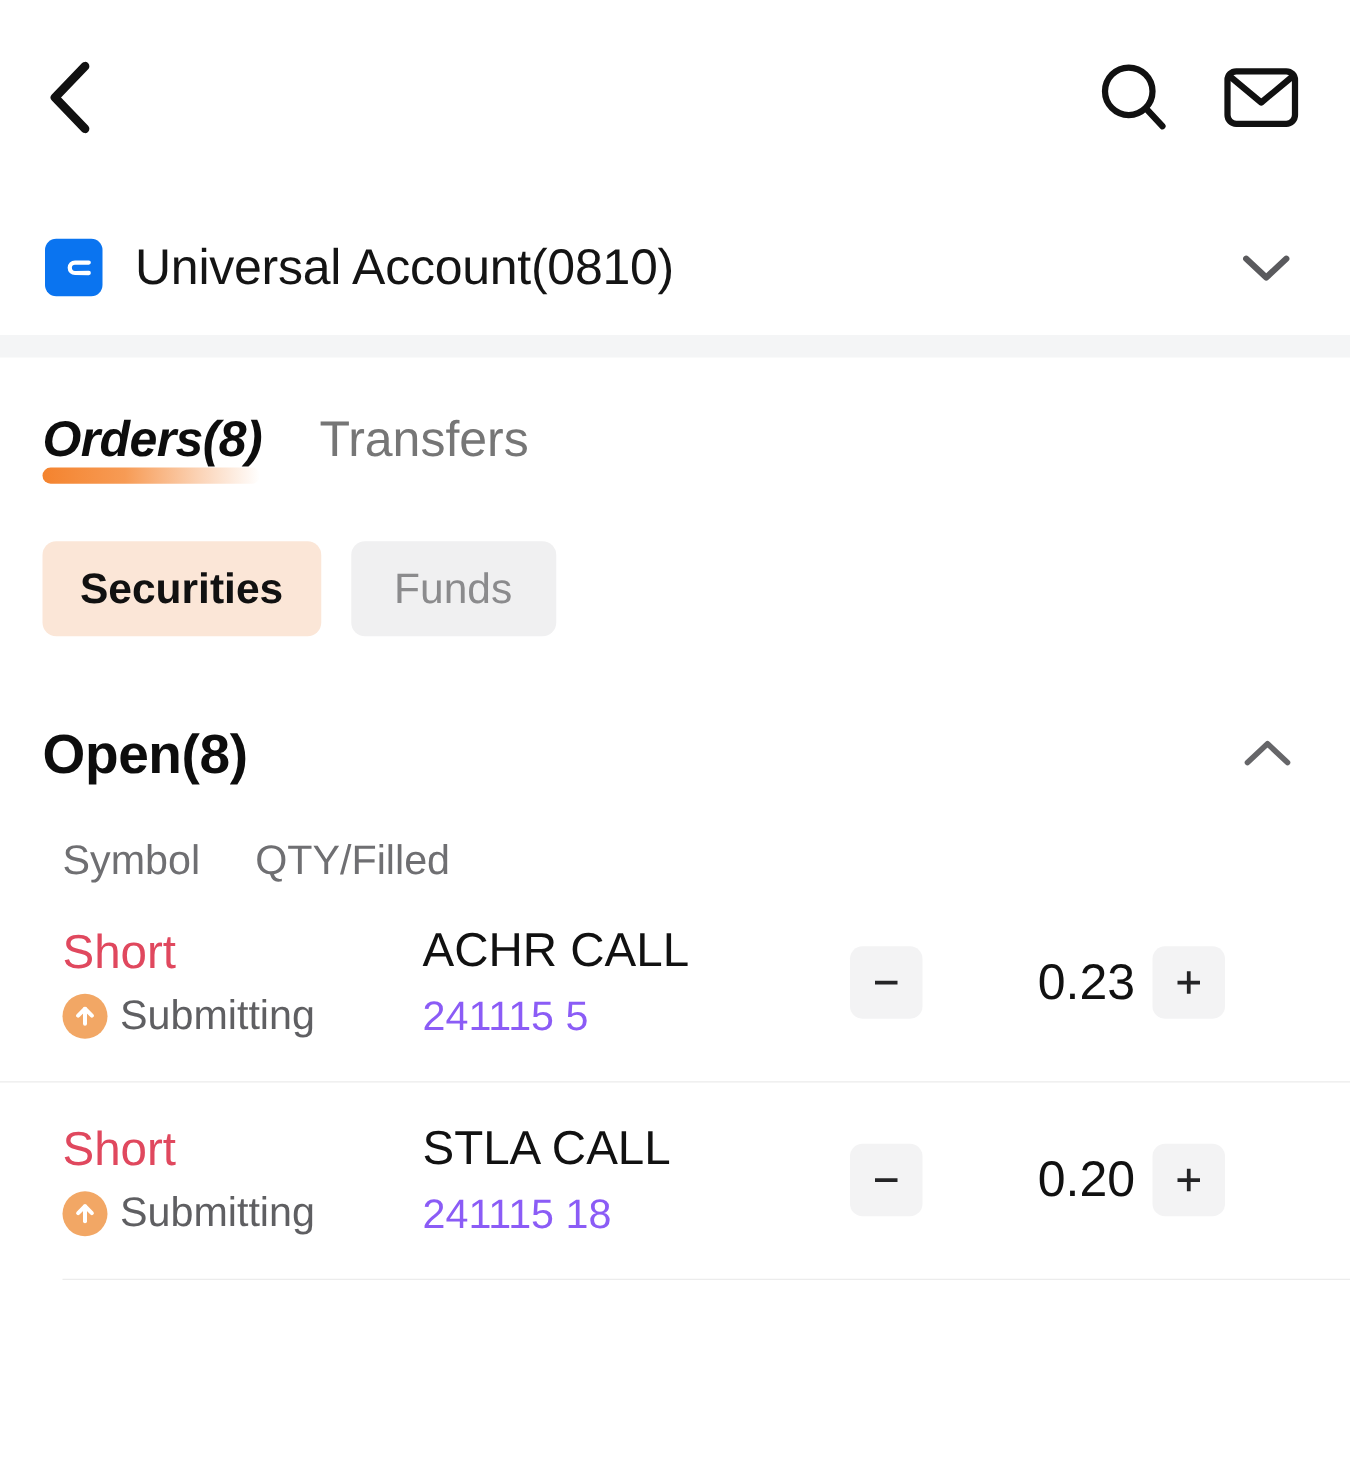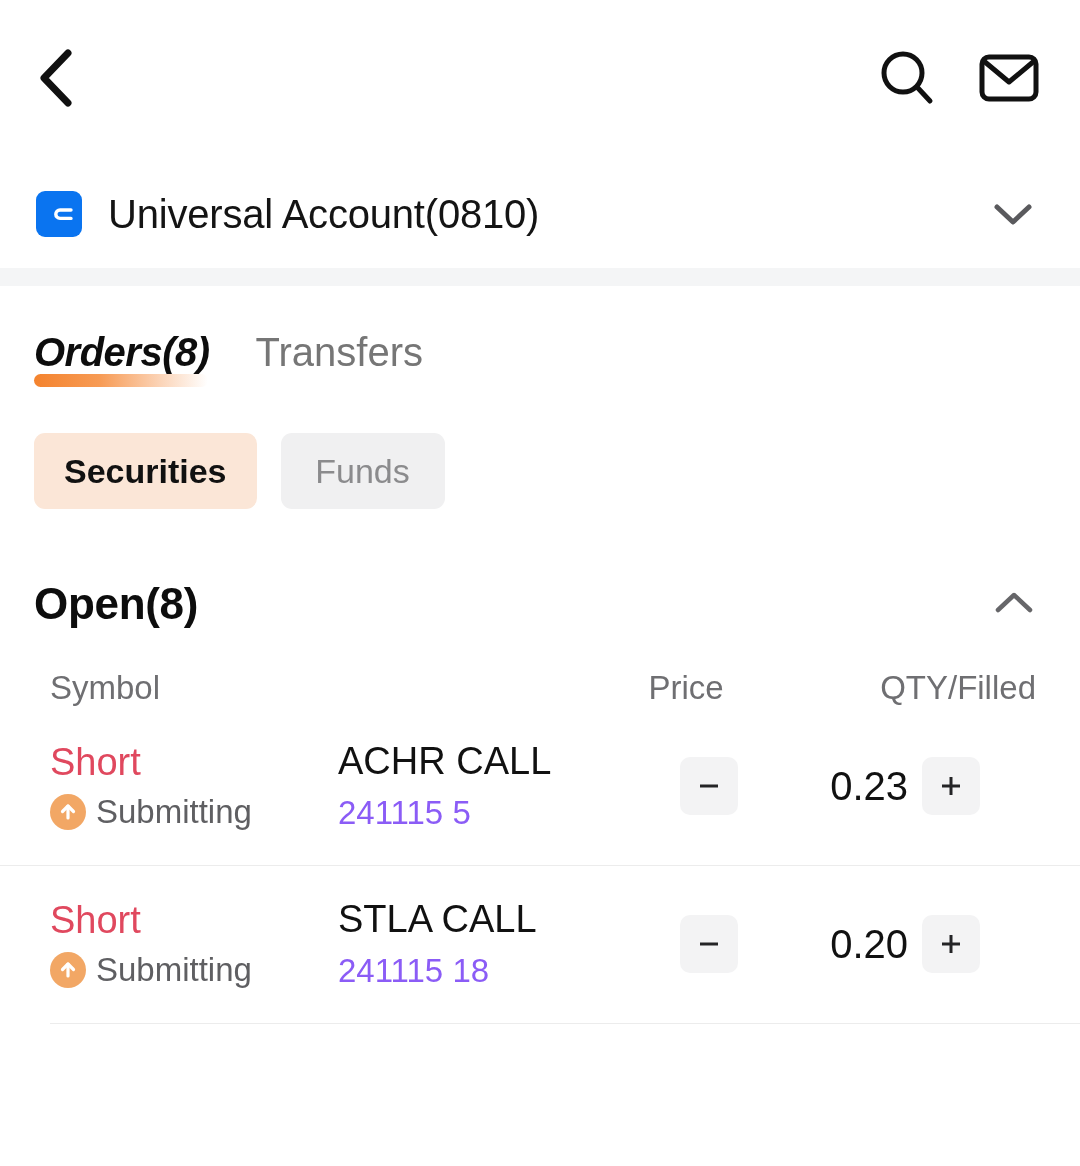--- a/index.html
+++ b/index.html
@@ -242,21 +242,21 @@
     width: 246px;
     flex: none;
   }
   .side-label {
     font-size: 38px;
     color: #E0485E;
     line-height: 1.15;
   }
   .side-status {
     display: flex;
-    align-items: center;
+    align-items: flex-end;
     margin-top: 9px;
   }
   .status-dot {
     width: 36px;
     height: 36px;
     border-radius: 50%;
     background: #F2A765;
     display: flex;
     align-items: center;
     justify-content: center;
@@ -398,21 +398,20 @@
       <span>
         <svg width="46" height="30" viewBox="0 0 46 30">
           <polyline points="7,22 23,7 39,22" fill="none" stroke="#666669" stroke-width="4.5" stroke-linecap="round" stroke-linejoin="round"></polyline>
         </svg>
       </span>
     </div>
   </div>
 
   <div class="col-heads">
     <div class="ch-symbol">Symbol</div>
-    <div class="ch-price">Price</div>
     <div class="ch-qty">QTY/Filled</div>
   </div>
 
   <div class="order-row">
     <div class="cell-side">
       <div class="side-label">Short</div>
       <div class="side-status">
         <span class="status-dot">
           <svg width="22" height="22" viewBox="0 0 22 22">
             <polyline points="11,5 11,17" fill="none" stroke="#ffffff" stroke-width="3.2" stroke-linecap="round"></polyline>

